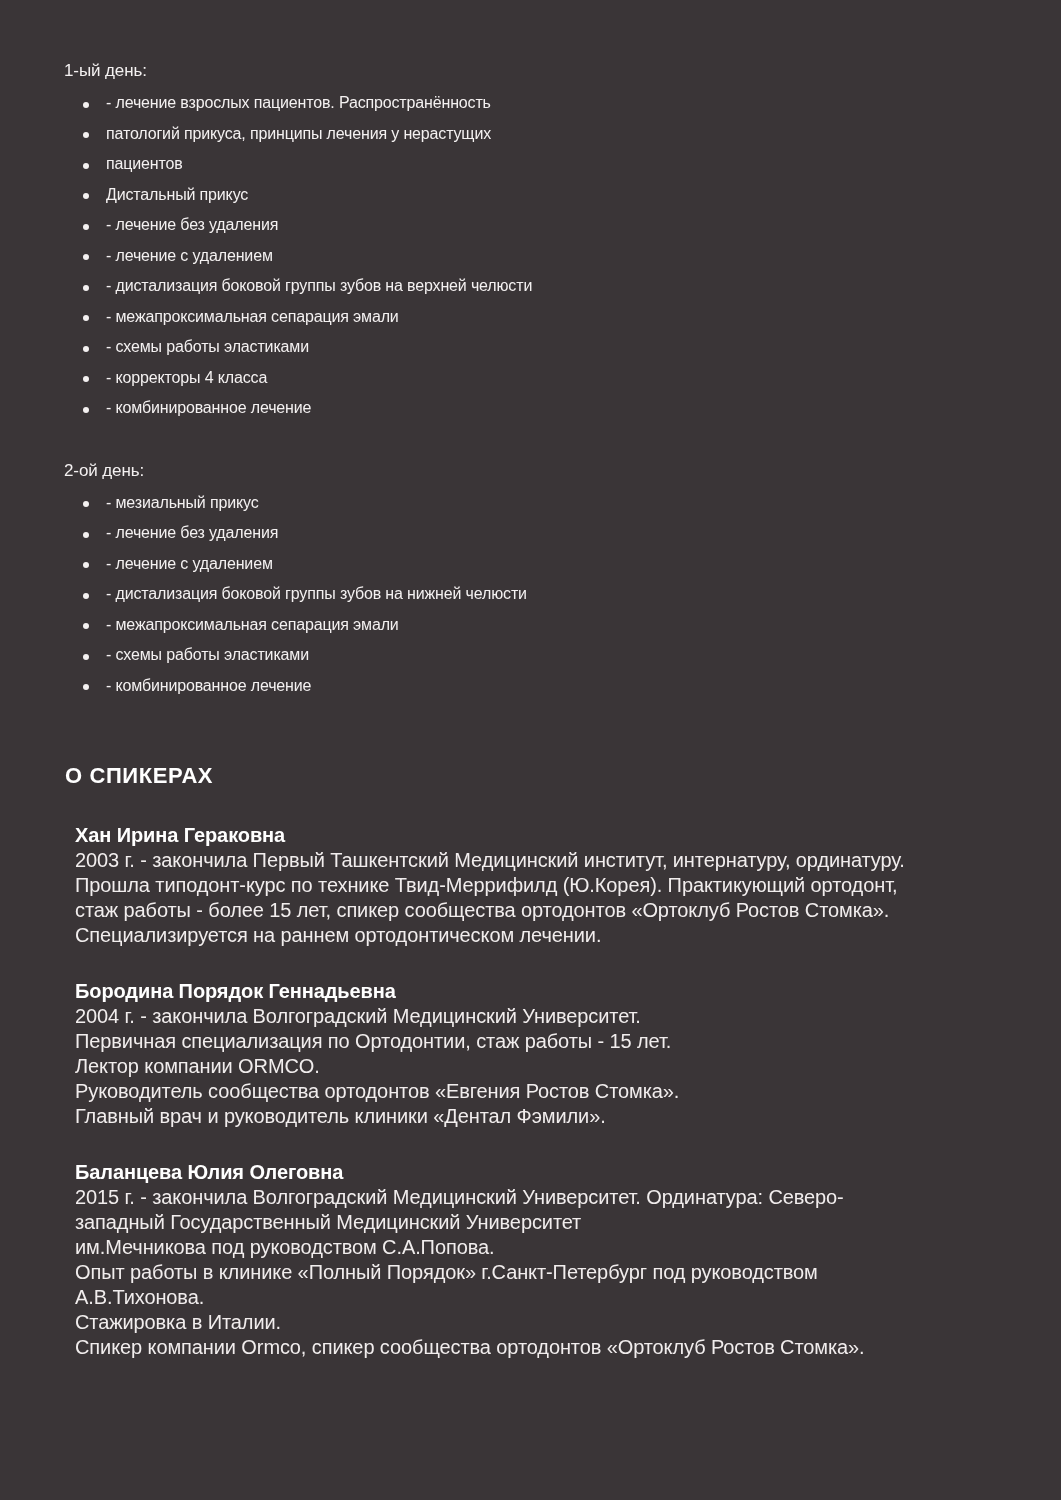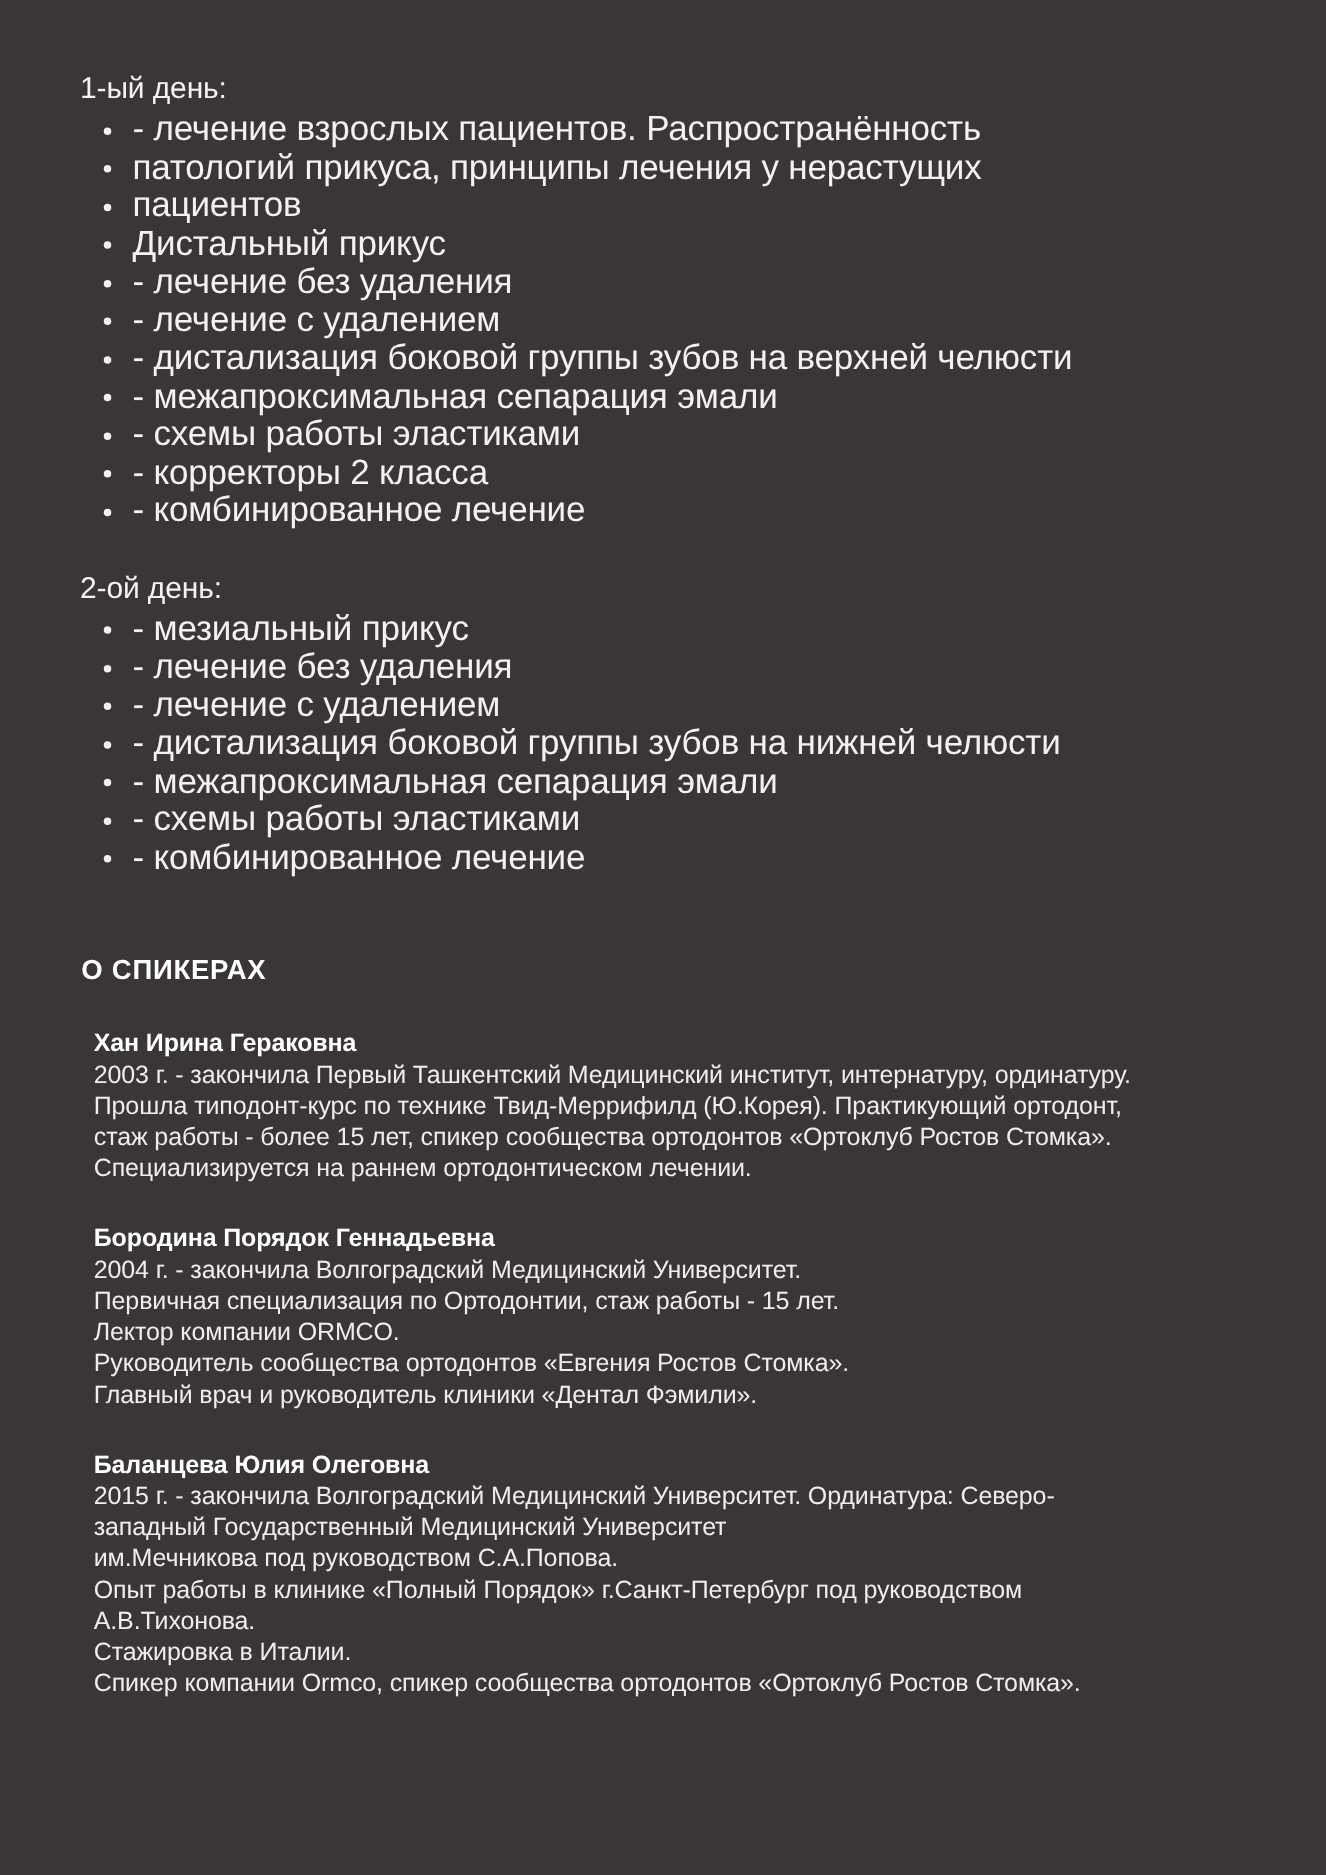--- a/index.html
+++ b/index.html
@@ -27,37 +27,37 @@
   
   .program {
     padding: 56px 0 0 0;
   }
 
   .day-block {
     margin: 0 0 0 0;
   }
 
   .day-heading {
-    font-size: 24px;
+    font-size: 17px;
     line-height: 30px;
     font-weight: 400;
     color: #f4f1f1;
     margin: 0 0 2px 64px;
     letter-spacing: -0.1px;
   }
 
   ul.day-list {
     list-style: none;
     margin: 0;
     padding: 0;
   }
 
   ul.day-list li {
     position: relative;
-    font-size: 28px;
+    font-size: 16px;
     line-height: 30.5px;
     color: #f4f1f1;
     margin: 0 0 0 0;
     padding: 0 0 0 106px;
     max-width: 770px;
     letter-spacing: -0.15px;
   }
 
   ul.day-list li::before {
     content: "";
@@ -125,21 +125,21 @@
       <ul class="day-list">
         <li>- лечение взрослых пациентов. Распространённость</li>
         <li>патологий прикуса, принципы лечения у нерастущих</li>
         <li>пациентов</li>
         <li>Дистальный прикус</li>
         <li>- лечение без удаления</li>
         <li>- лечение с удалением</li>
         <li>- дистализация боковой группы зубов на верхней челюсти</li>
         <li>- межапроксимальная сепарация эмали</li>
         <li>- схемы работы эластиками</li>
-        <li>- корректоры 2 класса</li>
+        <li>- корректоры 4 класса</li>
         <li>- комбинированное лечение</li>
       </ul>
     </div>
 
     <div class="day-gap"></div>
 
     <div class="day-block">
       <h2 class="day-heading">2-ой день:</h2>
       <ul class="day-list">
         <li>- мезиальный прикус</li>

